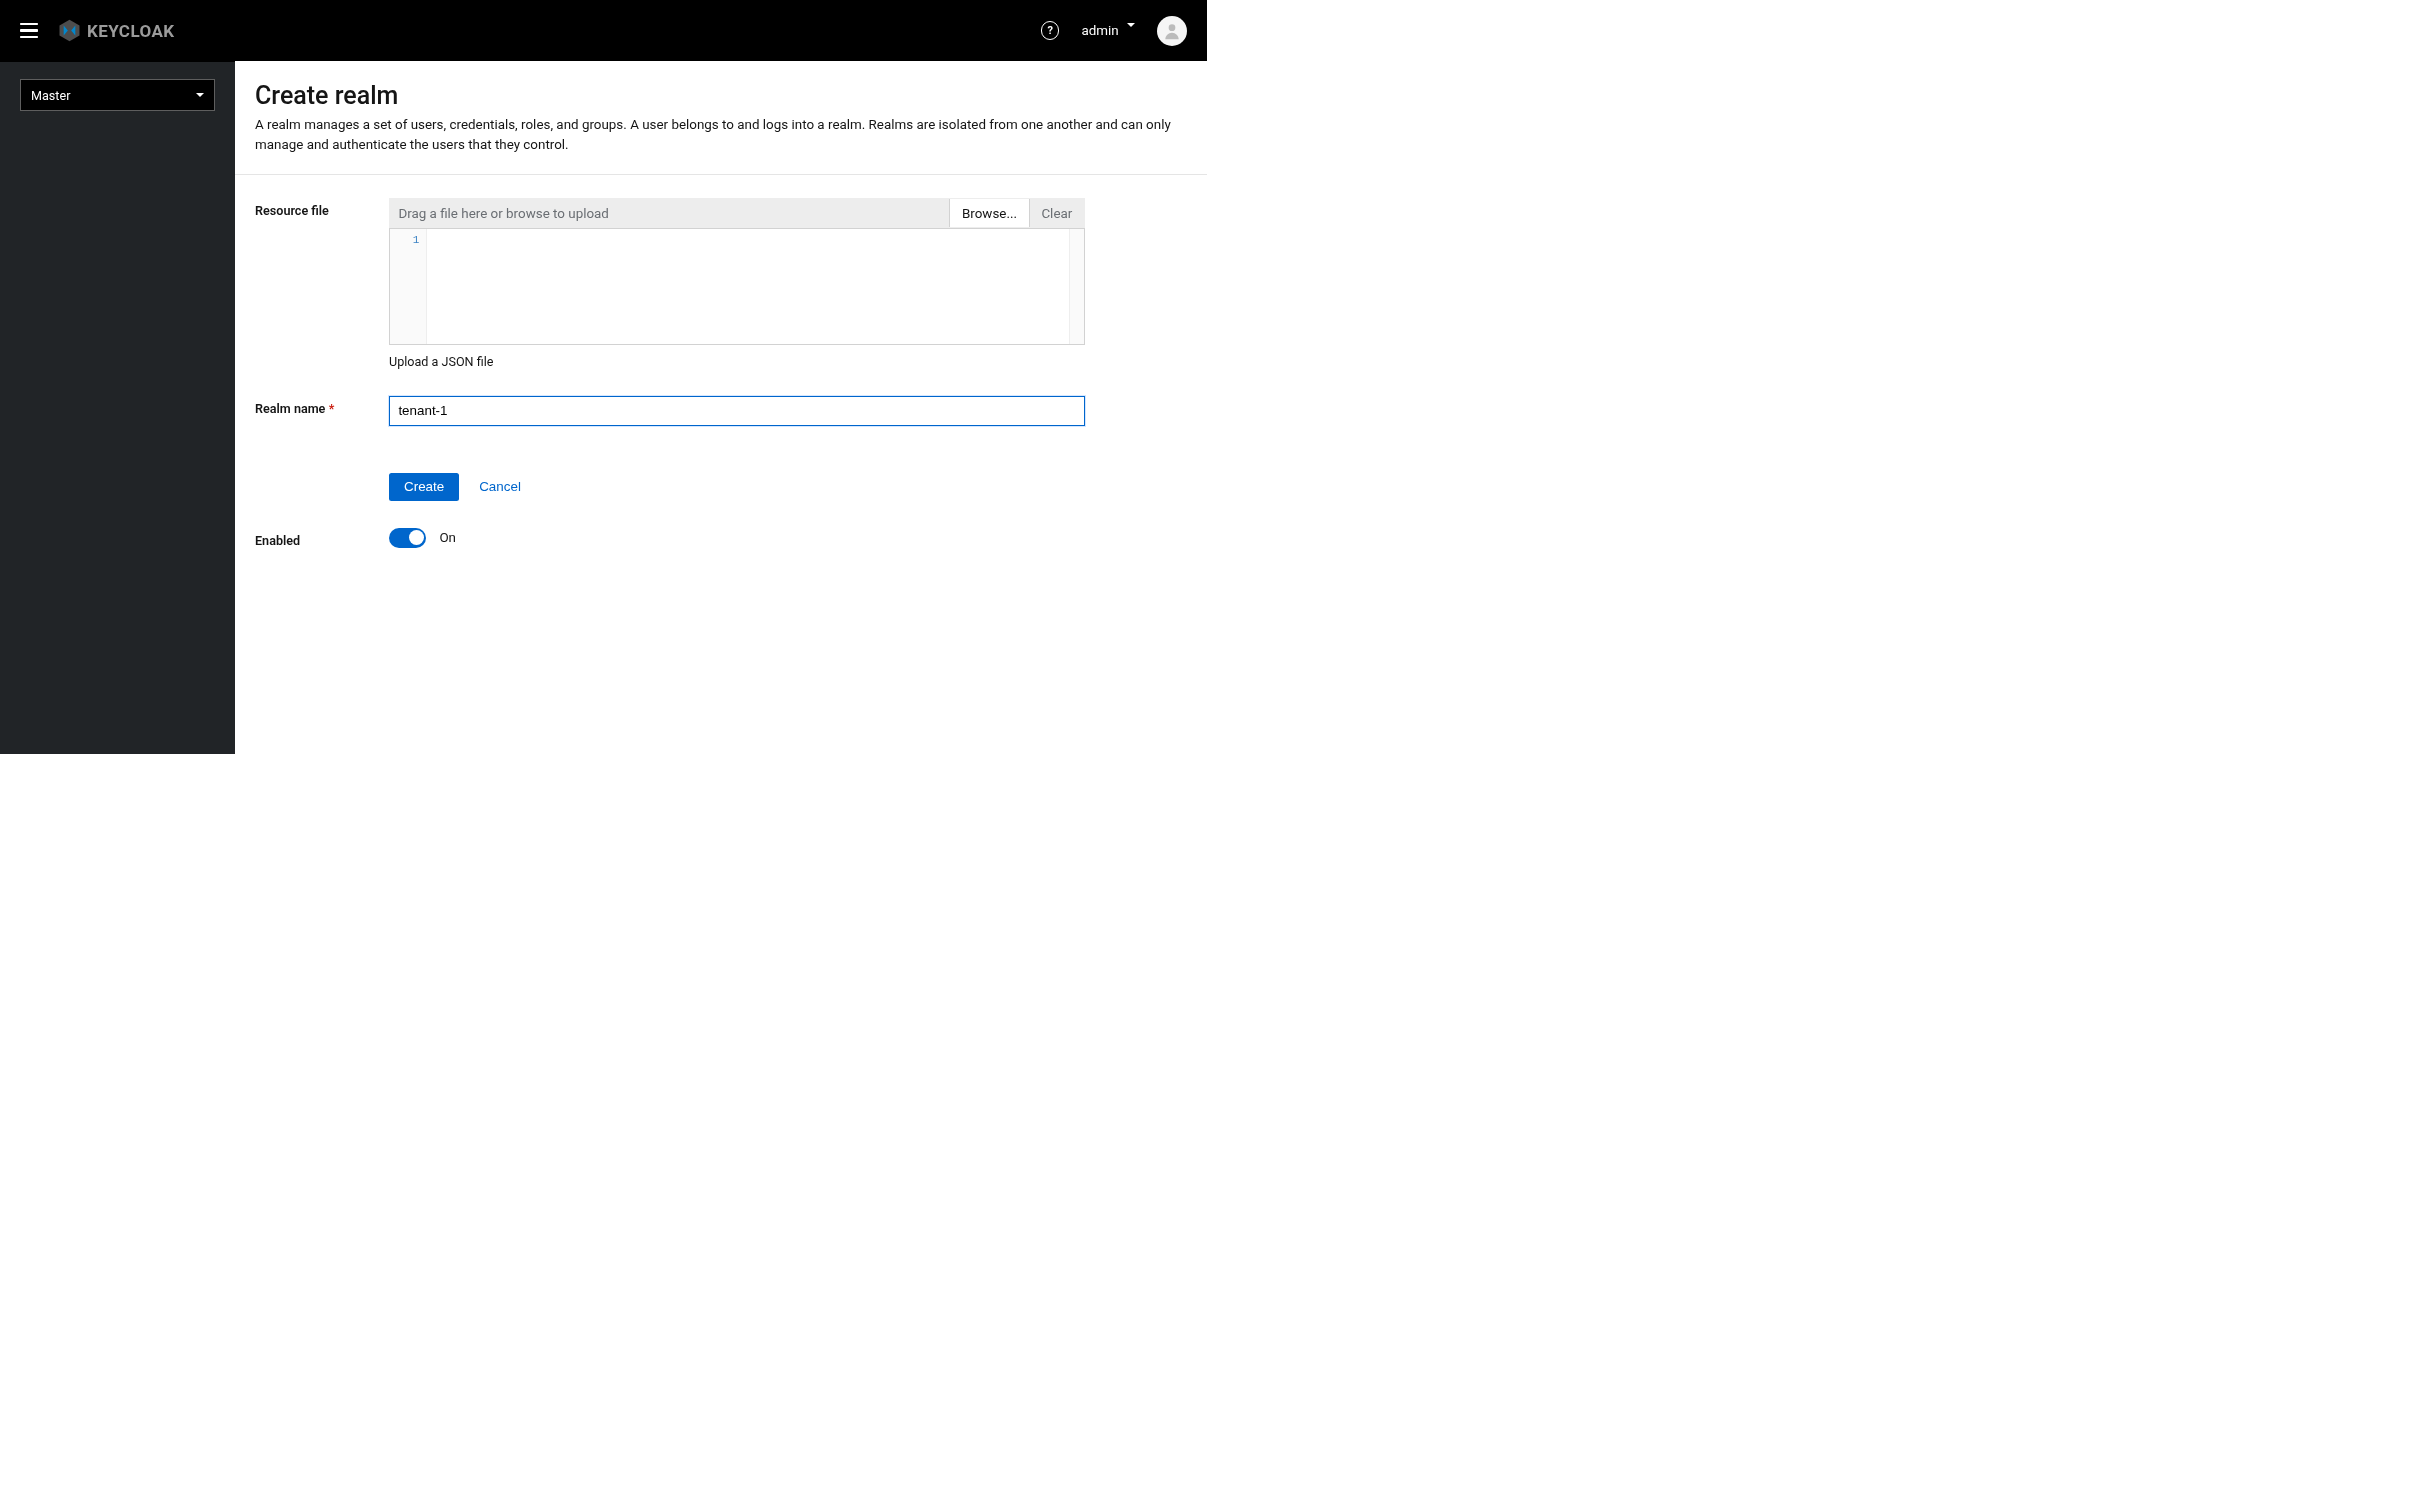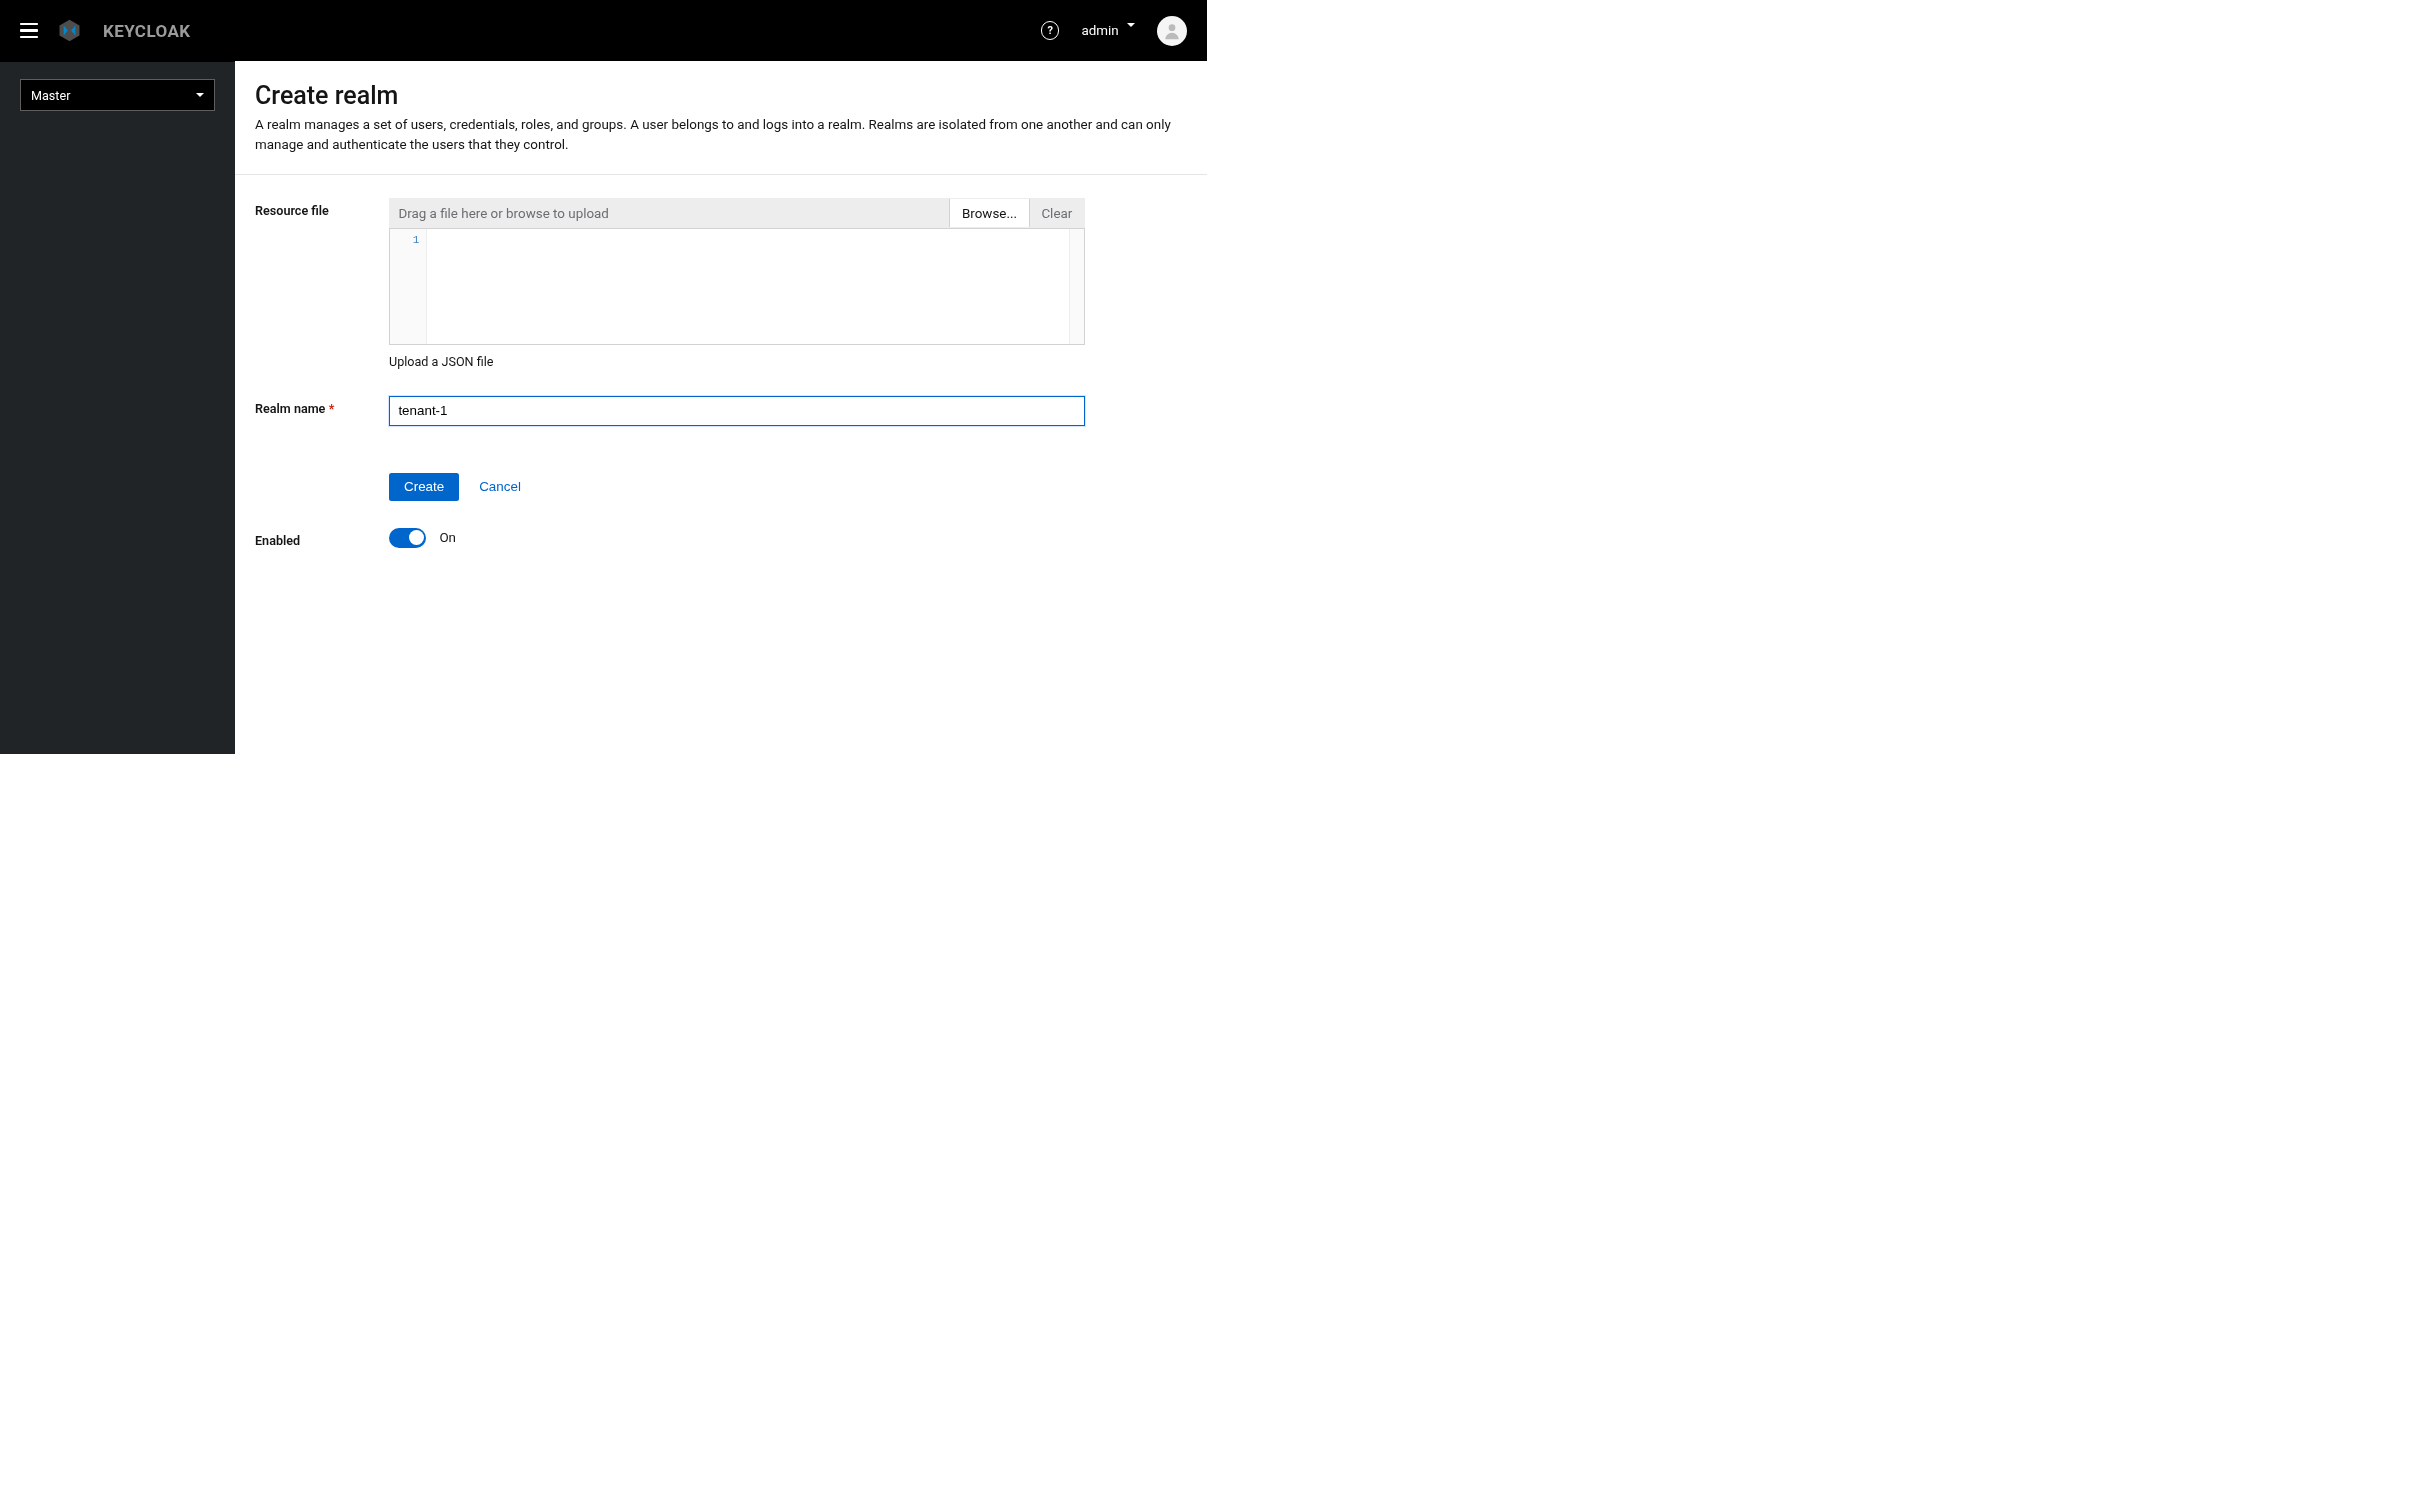--- a/index.html
+++ b/index.html
@@ -39,21 +39,21 @@
     .hamburger span {
       display: block;
       width: 18.4px;
       height: 2.5px;
       background: #fff;
       border-radius: 0.8px;
     }
     .logo {
       display: flex;
       align-items: center;
-      gap: 21px;
+      gap: 5px;
     }
     .logo-mark {
       width: 25px;
       height: 25px;
       position: relative;
     }
     .logo-text {
       color: #9b9b9b;
       font-size: 17px;
       font-weight: 700;

